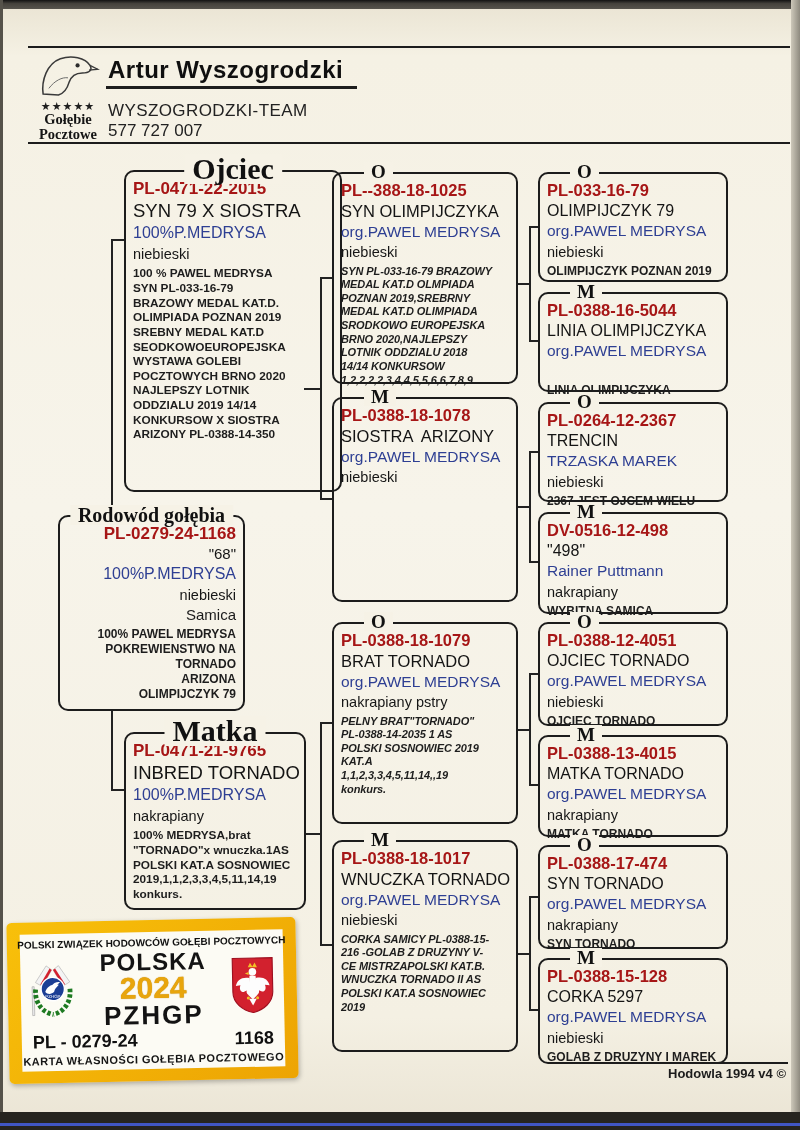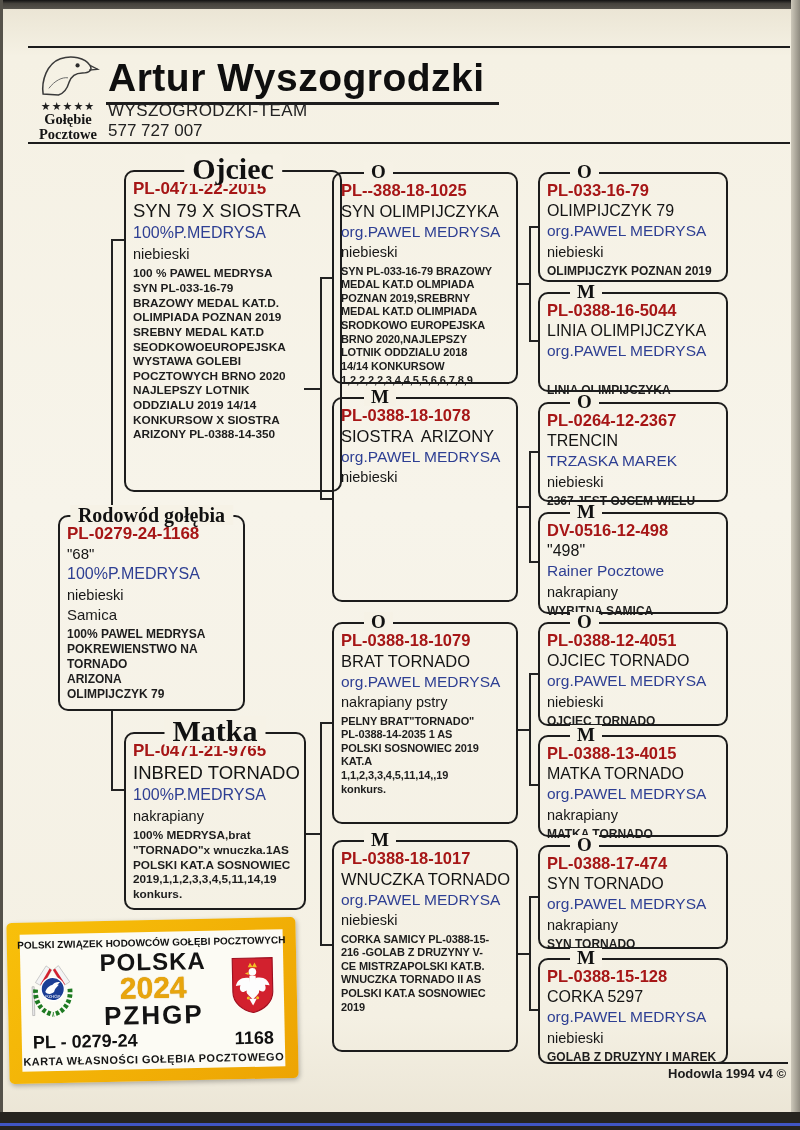--- a/index.html
+++ b/index.html
@@ -10,38 +10,38 @@
   .edge-top{position:absolute;left:0;top:0;width:800px;height:9px;background:linear-gradient(180deg,#121212 0%,#45423c 40%,#57544d 100%);}
   .edge-bottom{position:absolute;left:0;top:1112px;width:800px;height:18px;background:#26241f;}
   .edge-blue{position:absolute;left:0;top:1123px;width:800px;height:3px;background:#4056c4;}
   .edge-right{position:absolute;left:791px;top:0;width:9px;height:1130px;background:linear-gradient(90deg,#cdc8ba,#8e8a7f);}
   .edge-left{position:absolute;left:0;top:0;width:3px;height:1130px;background:#55524a;}
   .rule{position:absolute;background:#1c1c1c;}
   
   .logo{position:absolute;left:30px;top:52px;width:76px;text-align:center;}
   .logo-stars{font-size:11px;letter-spacing:1px;color:#1f1f1f;line-height:1.1;}
   .logo-name{font-family:"Liberation Serif",serif;font-weight:bold;font-size:14.5px;line-height:1.05;color:#141414;}
-  .brand-name{position:absolute;left:106px;top:56px;font-size:39px;font-weight:bold;color:#0f0f0f;border-bottom:3px solid #1d1d1d;padding:0 14px 2px 2px;letter-spacing:0.5px;}
+  .brand-name{position:absolute;left:106px;top:56px;font-size:24px;font-weight:bold;color:#0f0f0f;border-bottom:3px solid #1d1d1d;padding:0 14px 2px 2px;letter-spacing:0.5px;}
   .brand-team{position:absolute;left:108px;top:101px;font-size:17px;color:#222;letter-spacing:0.4px;}
   .brand-phone{position:absolute;left:108px;top:121px;font-size:17px;color:#222;}
   .achievements{position:absolute;right:50px;top:54px;text-align:right;font-size:11.5px;font-weight:bold;color:#1b1b1b;line-height:1.55;white-space:nowrap;}
   
   .pbox{position:absolute;border:2.5px solid #1c1c1c;border-radius:10px;padding:6px 7px 4px;box-sizing:border-box;}
   .ptab{position:absolute;background:#f6f2e6;padding:0 8px;font-family:"Liberation Serif",serif;font-weight:bold;line-height:1;white-space:nowrap;color:#111;left:50%;transform:translateX(-50%);}
   .ptab.big{font-size:30px;top:-18px;}
   .ptab.small{font-size:20px;top:-12px;}
   .ptab.letter{left:30px;transform:none;font-size:19px;top:-12px;padding:0 7px;}
   .ring{font-weight:bold;font-size:16.5px;color:#a61616;line-height:1.25;white-space:nowrap;}
   .pname{font-size:16.5px;color:#141414;line-height:1.3;white-space:pre;}
   .porg{font-size:15.5px;color:#2e3f93;line-height:1.3;white-space:nowrap;}
   .ptrait{font-weight:normal;font-size:14.5px;color:#161616;line-height:1.4;min-height:19px;}
   .psex{font-size:15px;color:#1a1a1a;line-height:1.35;}
   .pdesc{font-weight:bold;font-size:11.5px;color:#1d1d1d;line-height:1.24;white-space:pre-line;margin-top:2px;}
   .g1 .ring{font-size:17px;} .g1 .pname{font-size:18.5px;} .g1 .porg{font-size:16px;} .g1 .pdesc{font-size:11.8px;}
-  .g2 .pdesc{font-size:11px;letter-spacing:-0.1px;}
+  .g2 .pdesc{font-size:11px;letter-spacing:-0.1px;font-style:italic;}
   .g3 .pname{font-size:16px;} .g3 .pdesc{font-size:12px;}
   .conn{position:absolute;background:#222;}
   
   .card{position:absolute;left:8px;top:920px;width:289px;height:161px;background:linear-gradient(135deg,#f8c00a,#eda403);border-radius:5px;transform:rotate(-1.2deg);box-shadow:1px 2px 5px rgba(0,0,0,0.28);}
   .card-inner{position:absolute;left:13px;top:12px;right:13px;bottom:12px;background:#fcfbf4;display:flex;flex-direction:column;align-items:center;justify-content:space-between;padding:5px 6px 4px;box-sizing:border-box;}
   .card-assoc{font-size:10px;font-weight:bold;white-space:nowrap;color:#111;}
   .card-mid{display:flex;align-items:center;justify-content:space-between;width:100%;padding:0 2px;box-sizing:border-box;}
   .card-center{text-align:center;line-height:1;}
   .card-polska{font-size:24px;font-weight:bold;color:#131313;letter-spacing:1px;}
   .card-year{font-size:30px;font-weight:bold;color:#e8a50d;text-shadow:0 0 1px #b97f06;line-height:0.95;}
@@ -123,21 +123,21 @@
 SREBNY MEDAL KAT.D
 SEODKOWOEUROPEJSKA
 WYSTAWA GOLEBI
 POCZTOWYCH BRNO 2020
 NAJLEPSZY LOTNIK
 ODDZIALU 2019 14/14
 KONKURSOW X SIOSTRA
 ARIZONY PL-0388-14-350</div>
   </div>
 
-  <div class="pbox g1" style="left:58px;top:515px;width:187px;height:196px;">
+  <div class="pbox g1" style="left:58px;top:515px;width:187px;height:196px;text-align:right;">
     <div class="ptab small">Rodowód gołębia</div>
     <div class="ring">PL-0279-24-1168</div>
     <div class="pname" style="font-size:15px;">"68"</div>
     <div class="porg">100%P.MEDRYSA</div>
     <div class="ptrait">niebieski</div>
     <div class="psex">Samica</div>
     <div class="pdesc" style="font-size:12px;">100% PAWEL MEDRYSA
 POKREWIENSTWO NA
 TORNADO
 ARIZONA
@@ -228,21 +228,21 @@
     <div class="ring">PL-0264-12-2367</div>
     <div class="pname">TRENCIN</div>
     <div class="porg">TRZASKA MAREK</div>
     <div class="ptrait">niebieski</div>
     <div class="pdesc">2367 JEST OJCEM WIELU</div>
   </div>
   <div class="pbox g3" style="left:538px;top:512px;width:190px;height:102px;">
     <div class="ptab letter">M</div>
     <div class="ring">DV-0516-12-498</div>
     <div class="pname">"498"</div>
-    <div class="porg">Rainer Pocztowe</div>
+    <div class="porg">Rainer Puttmann</div>
     <div class="ptrait">nakrapiany</div>
     <div class="pdesc">WYBITNA SAMICA</div>
   </div>
   <div class="pbox g3" style="left:538px;top:622px;width:190px;height:104px;">
     <div class="ptab letter">O</div>
     <div class="ring">PL-0388-12-4051</div>
     <div class="pname">OJCIEC TORNADO</div>
     <div class="porg">org.PAWEL MEDRYSA</div>
     <div class="ptrait">niebieski</div>
     <div class="pdesc">OJCIEC TORNADO</div>

